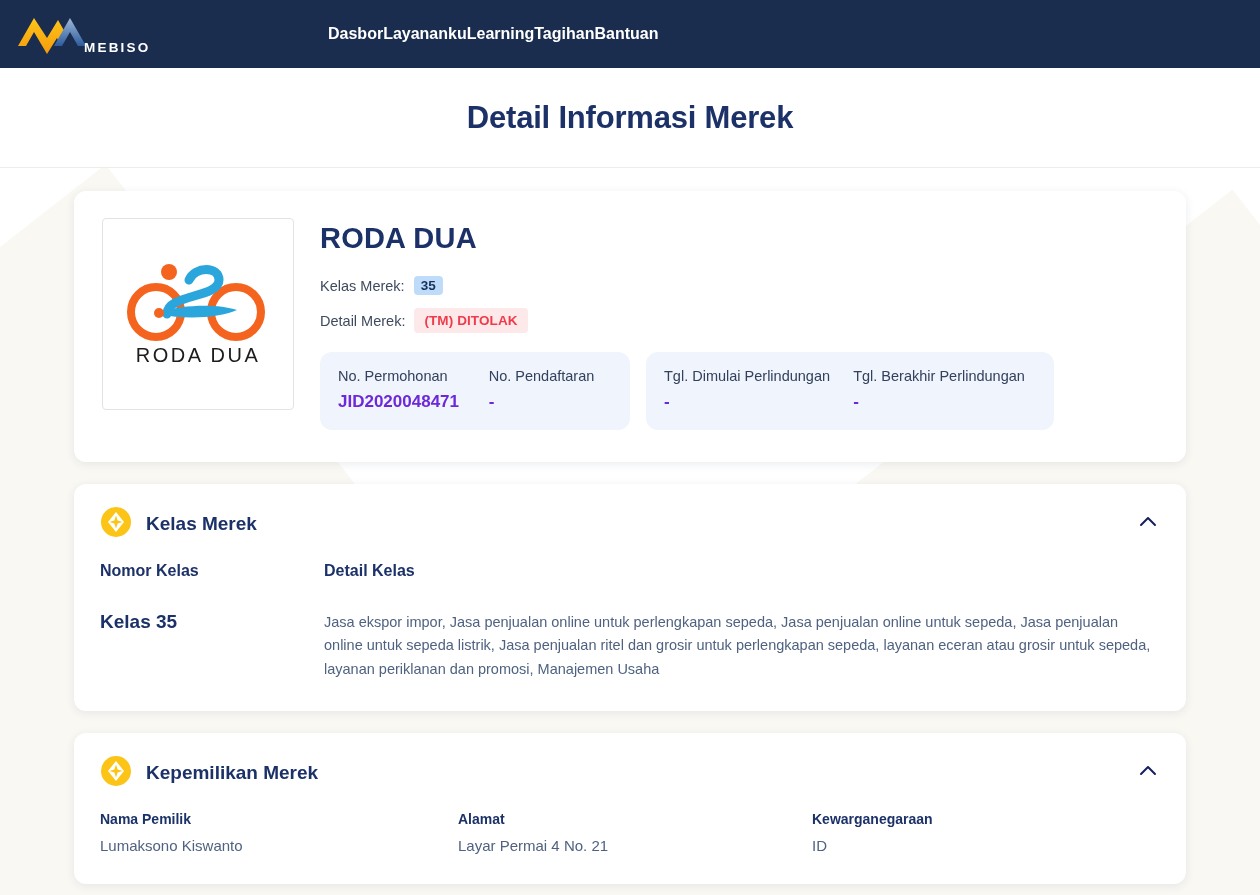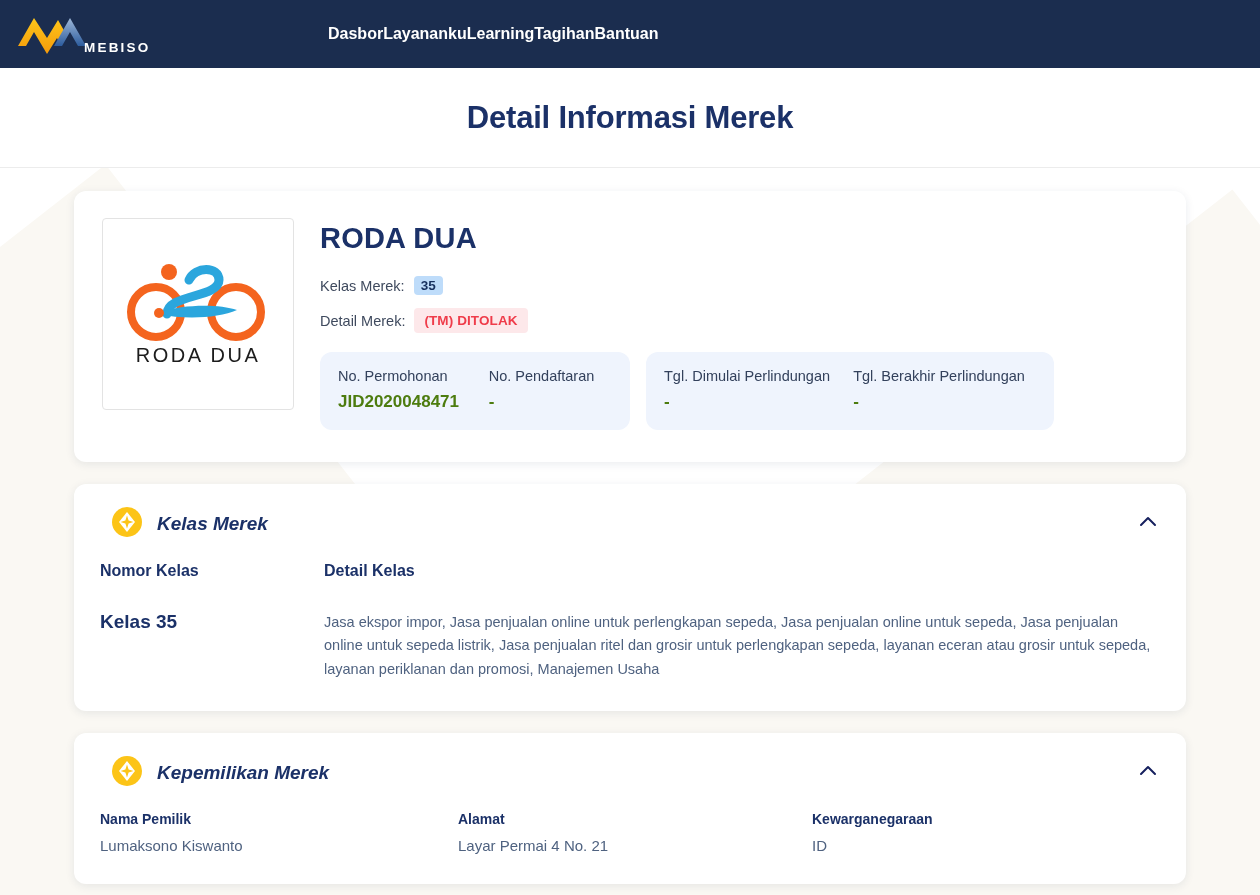--- a/index.html
+++ b/index.html
@@ -191,30 +191,29 @@
   .info-cell { flex: 1 1 auto; }
   .info-label {
     font-size: 14.5px;
     color: #33415c;
     margin-bottom: 8px;
     white-space: nowrap;
   }
   .info-value {
     font-size: 17px;
     font-weight: bold;
-    color: #4d7c0f;
+    color: #6d28d9;
     white-space: nowrap;
   }
 
   
   .section-head {
     display: flex;
     align-items: center;
-    padding: 22px 26px 6px 37px;
-    font-style: italic;
+    padding: 22px 26px 6px 26px;
   }
   .section-icon { margin-right: 14px; flex: 0 0 auto; display: block; }
   .section-title {
     font-size: 19px;
     font-weight: bold;
     color: #1b3168;
     flex: 1 1 auto;
   }
   .chev {
     flex: 0 0 auto;

